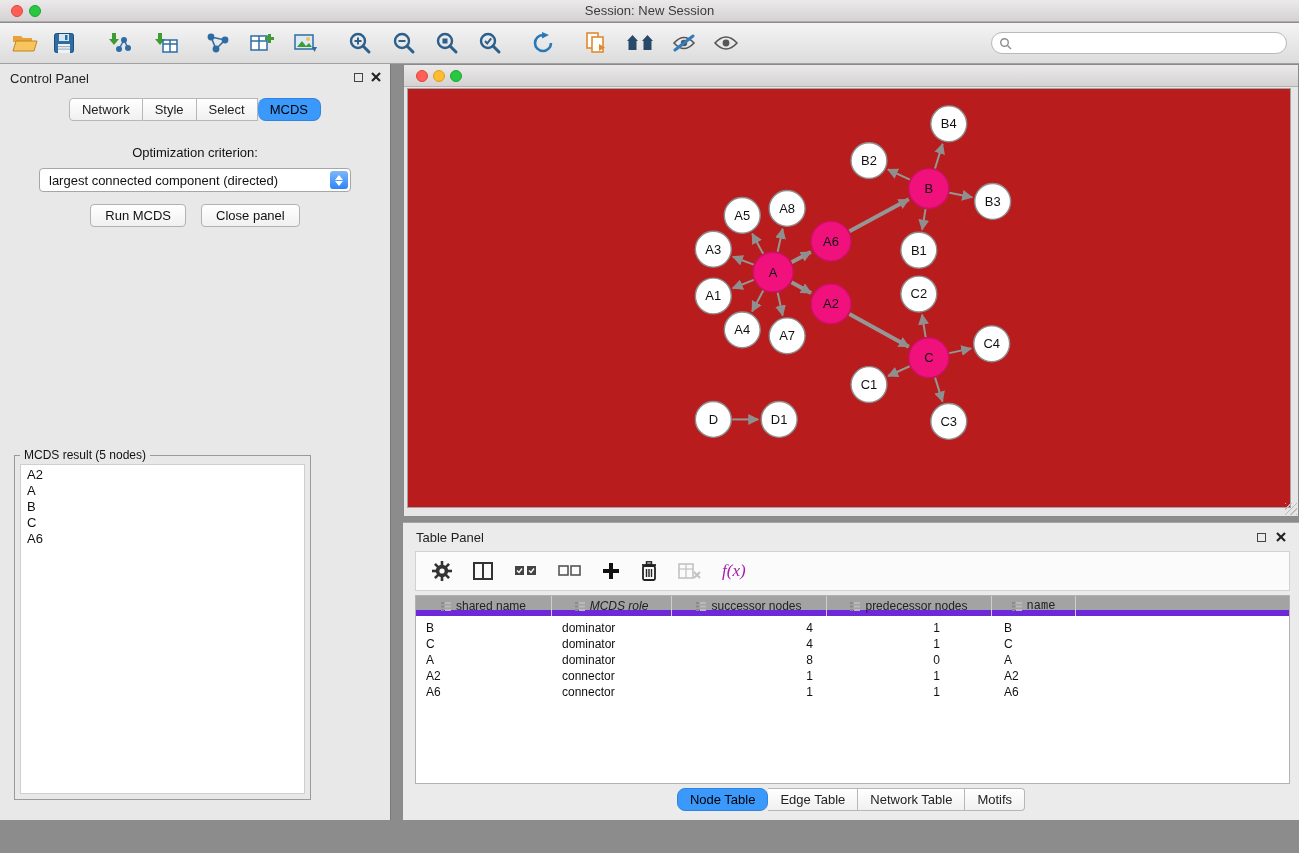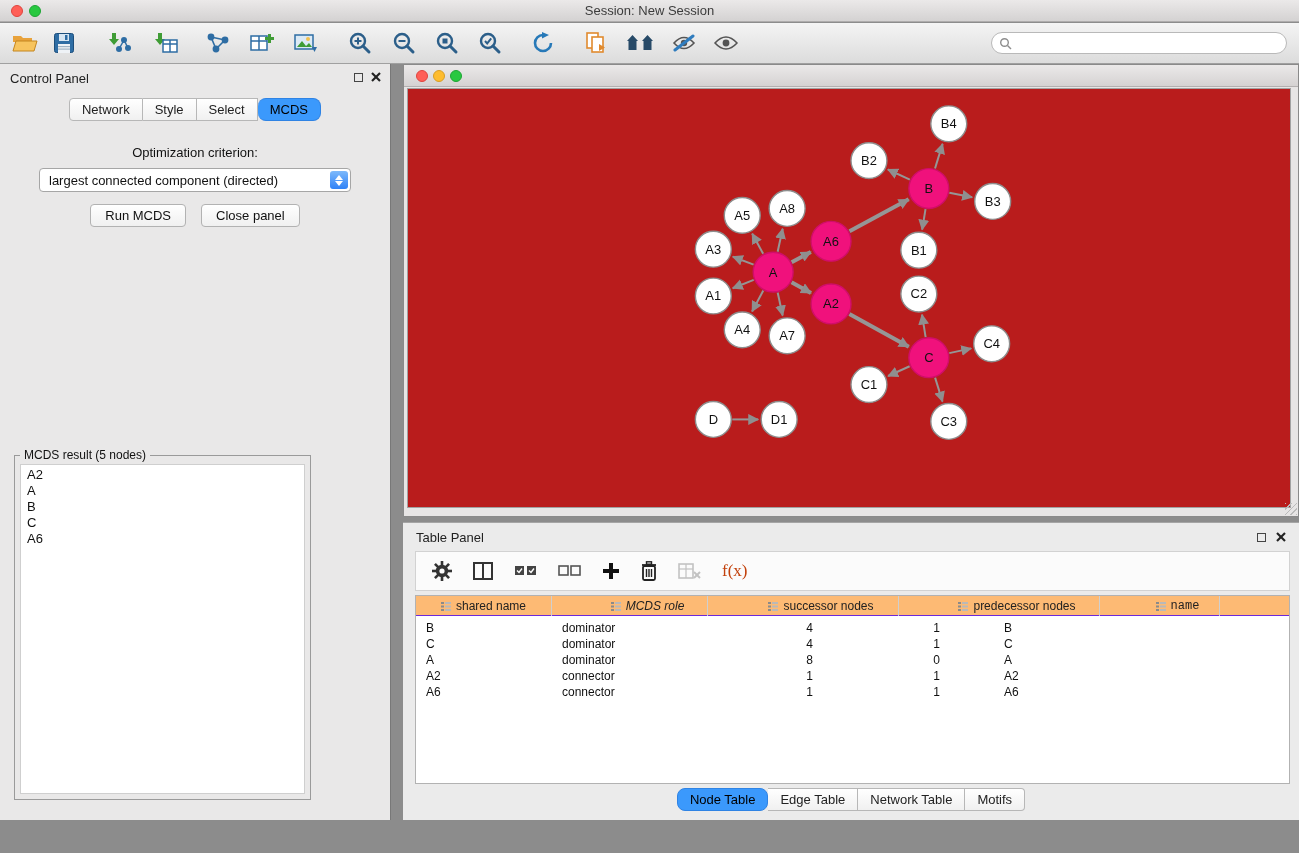--- a/index.html
+++ b/index.html
@@ -106,26 +106,26 @@
   .table-panel {
     position:absolute; left:403px; top:522px; width:896px; height:298px;
     background:#ebebeb; border-top:1px solid #a5a5a5;
   }
   .tp-header { position:relative; height:26px; }
   .tp-toolbar {
     position:absolute; left:12px; right:9px; top:28px; height:40px;
     background:#fbfbfb; border:1px solid #d2d2d2;
     display:flex; align-items:center; gap:21px; padding-left:16px;
   }
-  .fx { font-family:"Liberation Serif", serif; font-size:17px; color:#c2410c; }
+  .fx { font-family:"Liberation Serif", serif; font-style:italic; font-size:17px; color:#a21caf; }
   .tp-table {
     position:absolute; left:12px; right:9px; top:72px; bottom:36px;
     background:#fff; border:1px solid #b2b2b2; overflow:hidden;
   }
-  .thead { display:flex; height:20px; background:#fdba74; border-bottom:1px solid #6d28d9;gap:36px; }
+  .thead { display:flex; height:20px; background:#a3a3a3; border-bottom:6px solid #6d28d9; }
   .th {
     display:flex; align-items:center; justify-content:center; gap:5px;
     font-size:12px; color:#222; border-right:1px solid #cfcfcf; height:20px;
   }
   .tbody { padding-top:4px; }
   .tr { display:flex; height:16px; align-items:center; }
   .td { font-size:12px; color:#111; height:16px; line-height:16px; }
   .tp-tabs { position:absolute; left:0; right:0; bottom:9px; display:flex; justify-content:center; }
   
   .statusbar {

